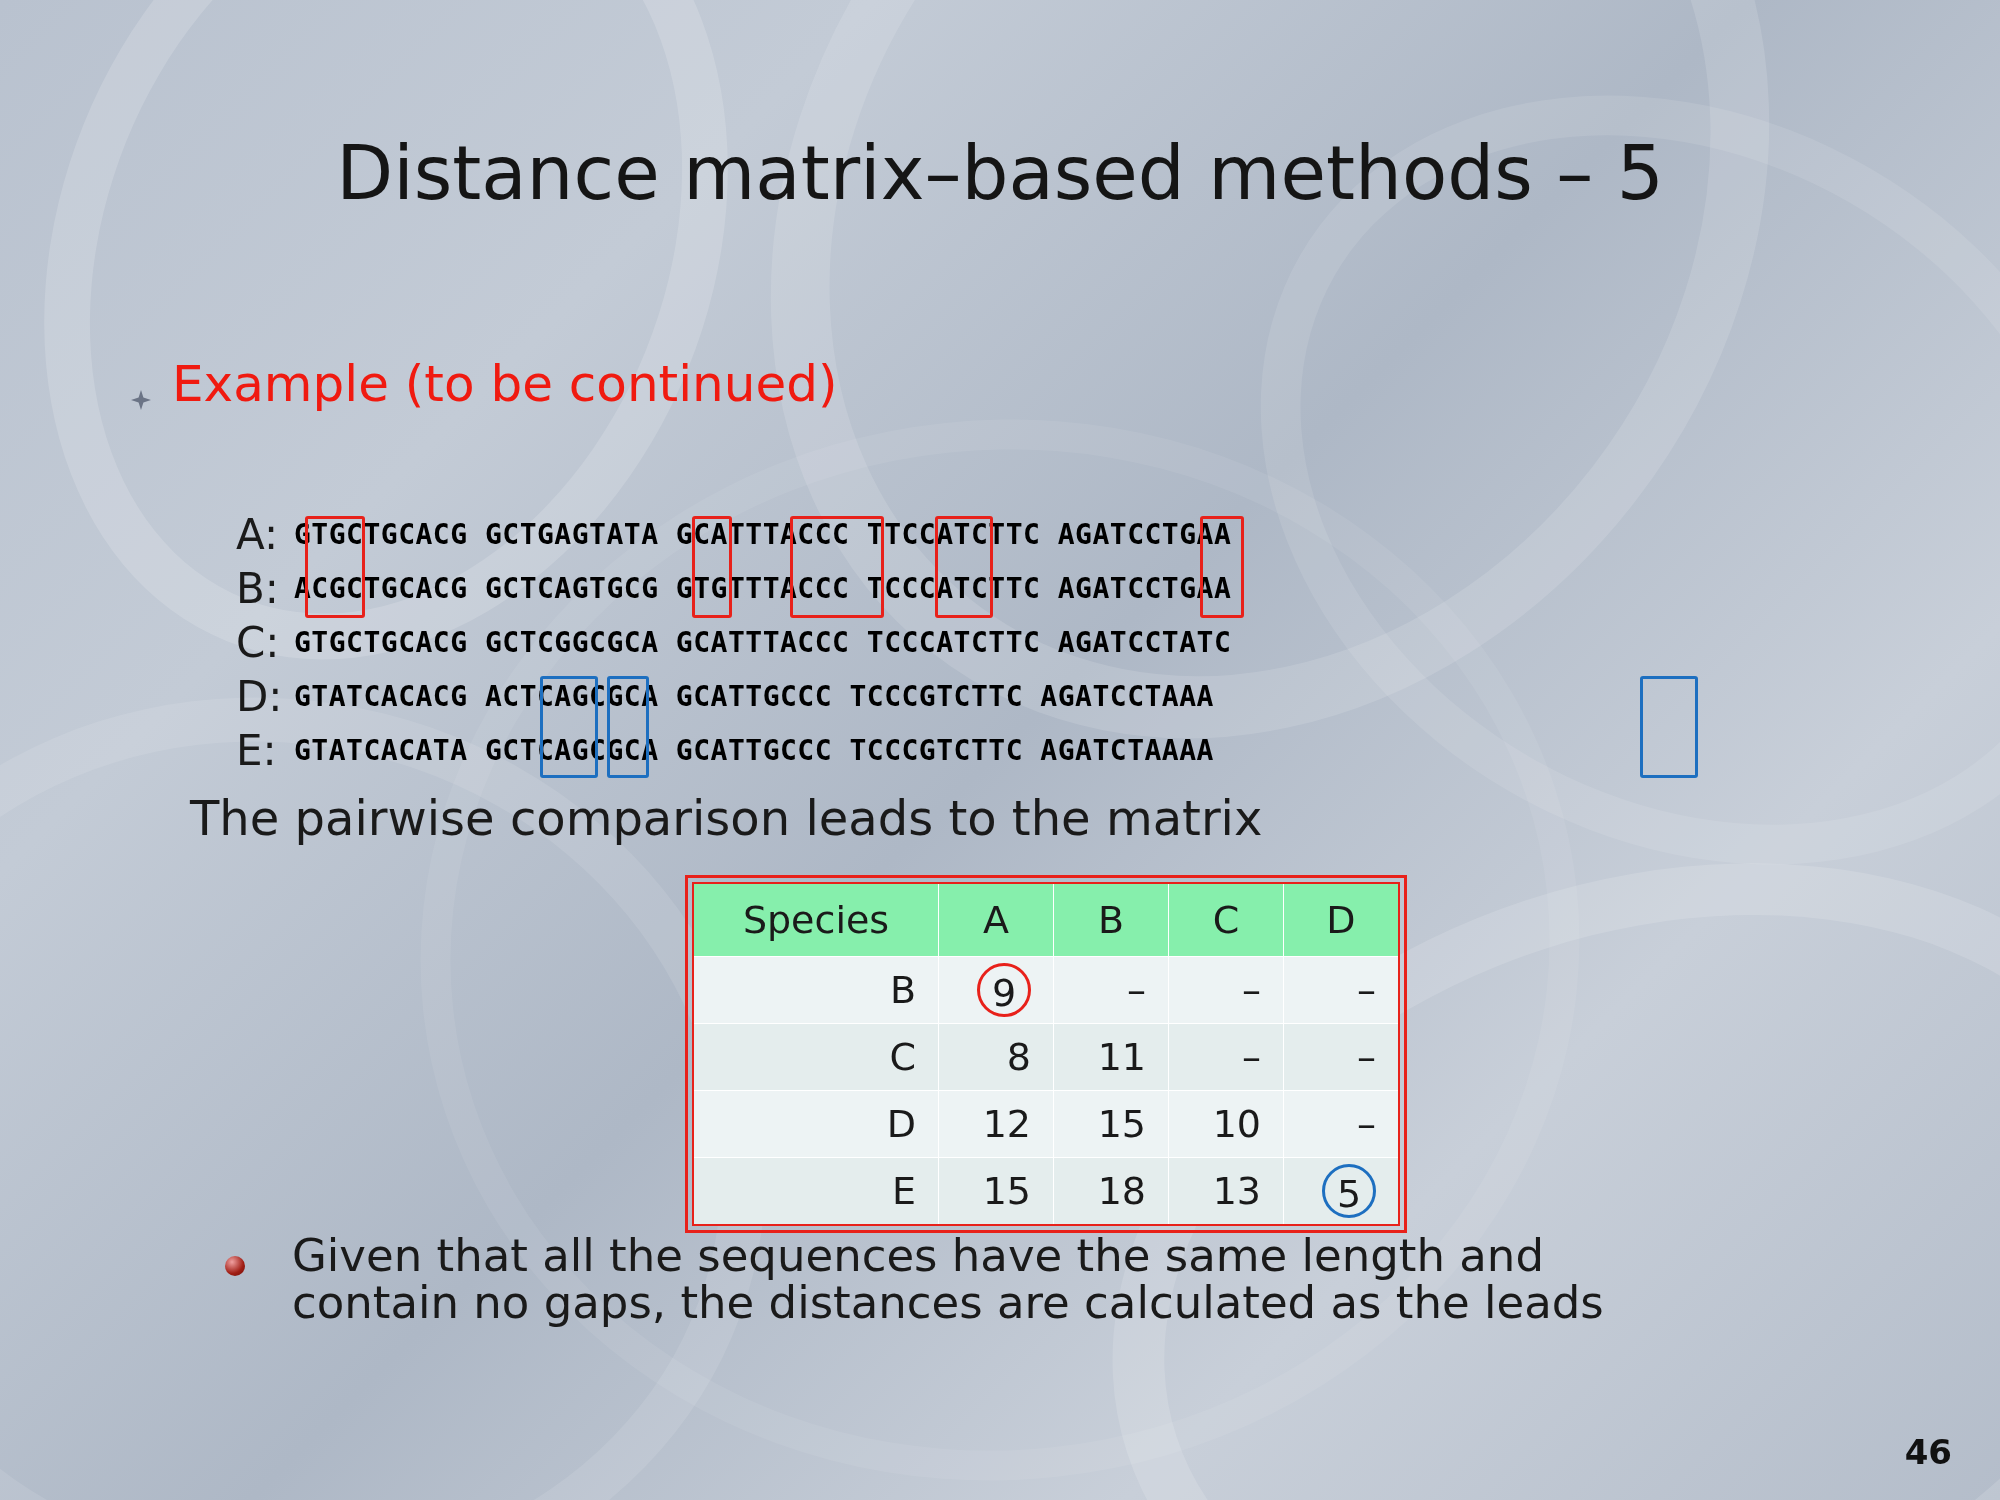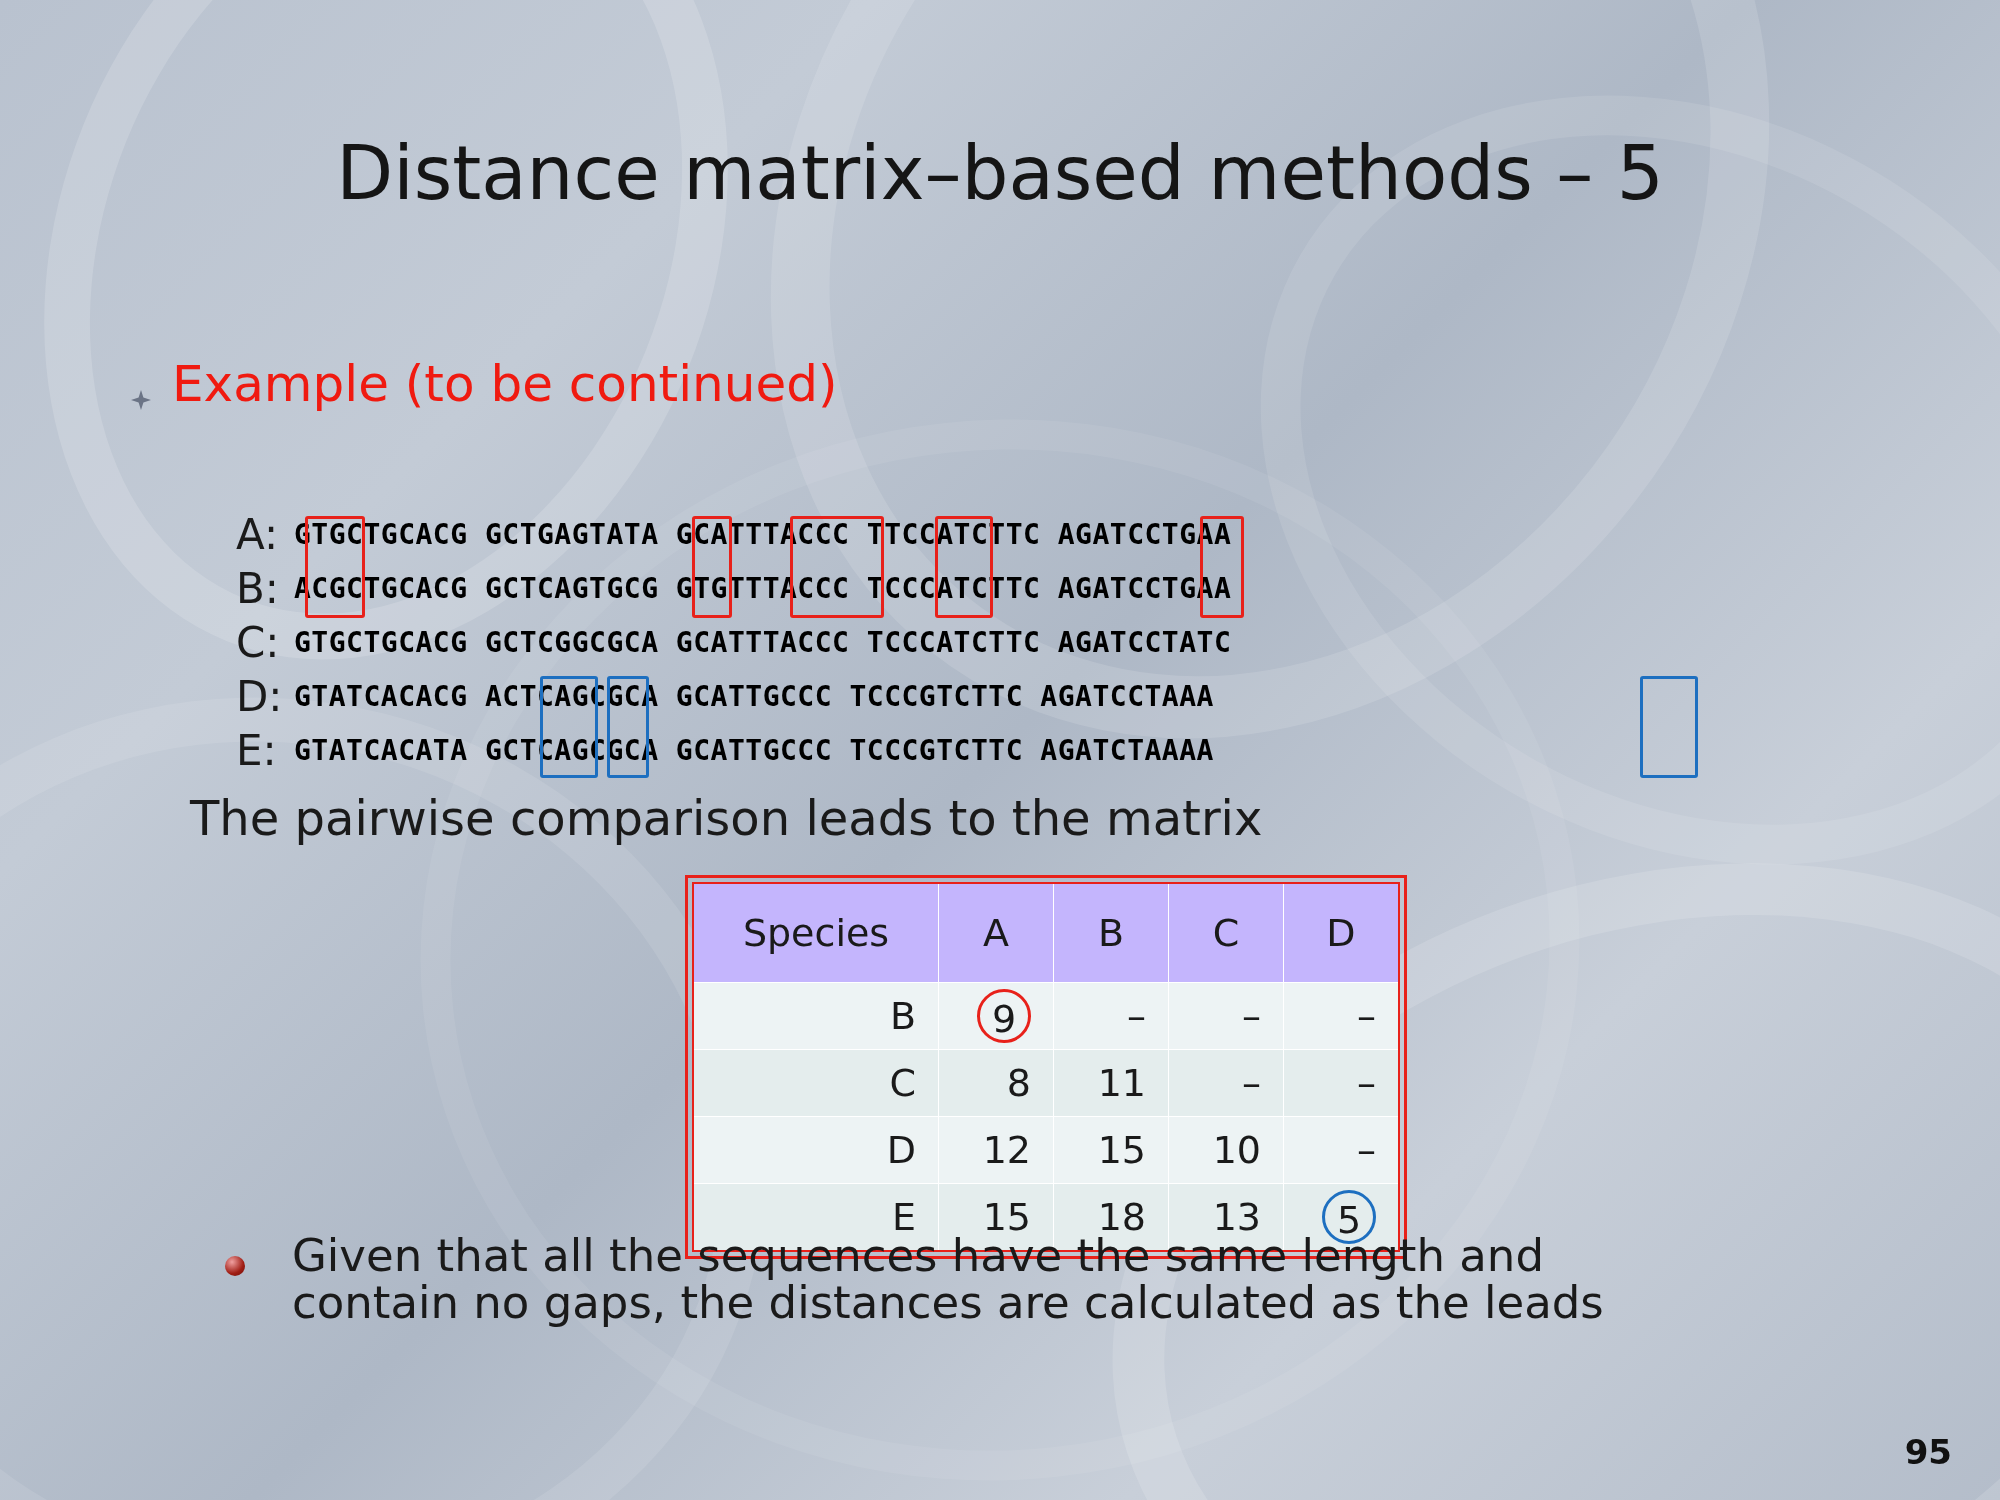--- a/index.html
+++ b/index.html
@@ -182,24 +182,24 @@
     border: 1px solid #ffffff;
     font-size: 38px;
     color: #1a1a1a;
     font-family: "DejaVu Sans", sans-serif;
     height: 66px;
     text-align: right;
     padding: 0 22px;
     background: #edf3f4;
   }
   table.matrix thead th {
-    background: #c4b5fd;
+    background: #86efac;
     text-align: center;
     font-weight: normal;
-    padding: 16px 20px;
+    padding: 3px 20px;
   }
   table.matrix thead th.species-head {
     text-align: center;
     min-width: 200px;
   }
   table.matrix tbody td.rowhead {
     text-align: right;
     background: #edf3f4;
     min-width: 200px;
   }
@@ -356,15 +356,15 @@
   </div>
 
   <div class="bottom-bullet">
       <span class="dot"></span>
     </div>
   <div class="bottom-text">
     <div>Given that all the sequences have the same length and</div>
     <div>contain no gaps, the distances are calculated as the leads</div>
   </div>
 
-  <div class="page-number">95</div>
+  <div class="page-number">46</div>
 
 </div>
 
 </body></html>

